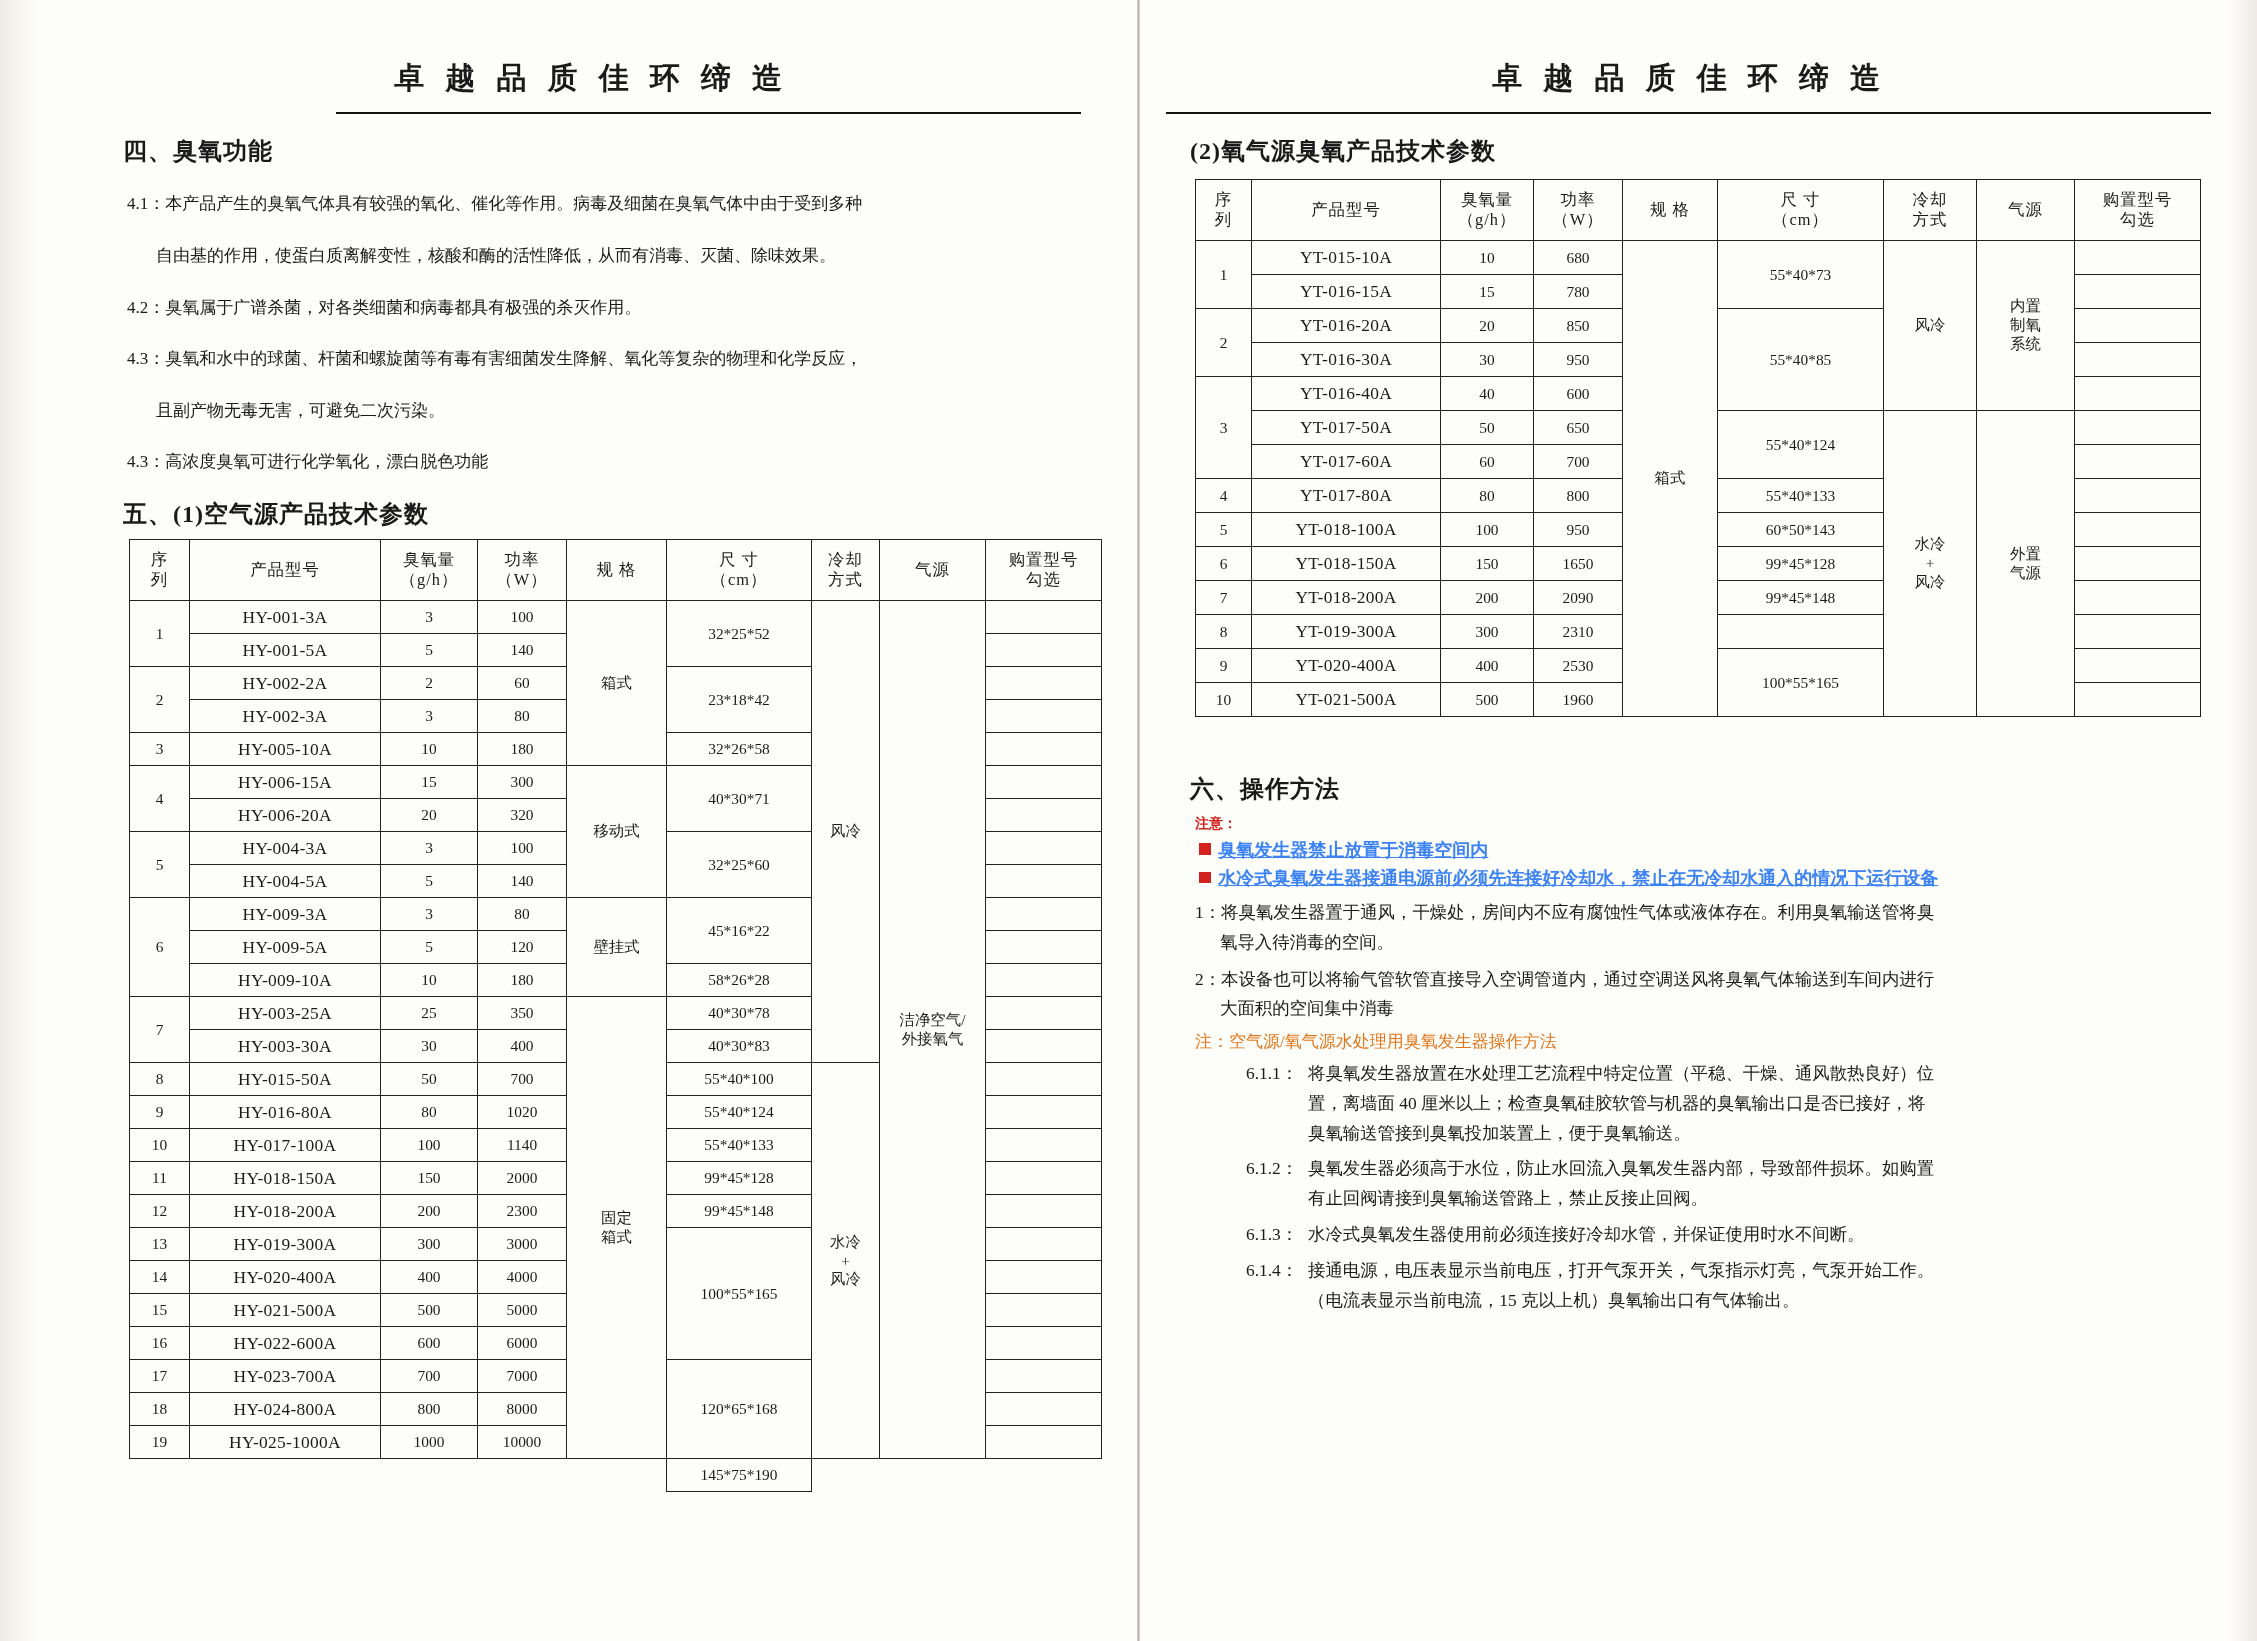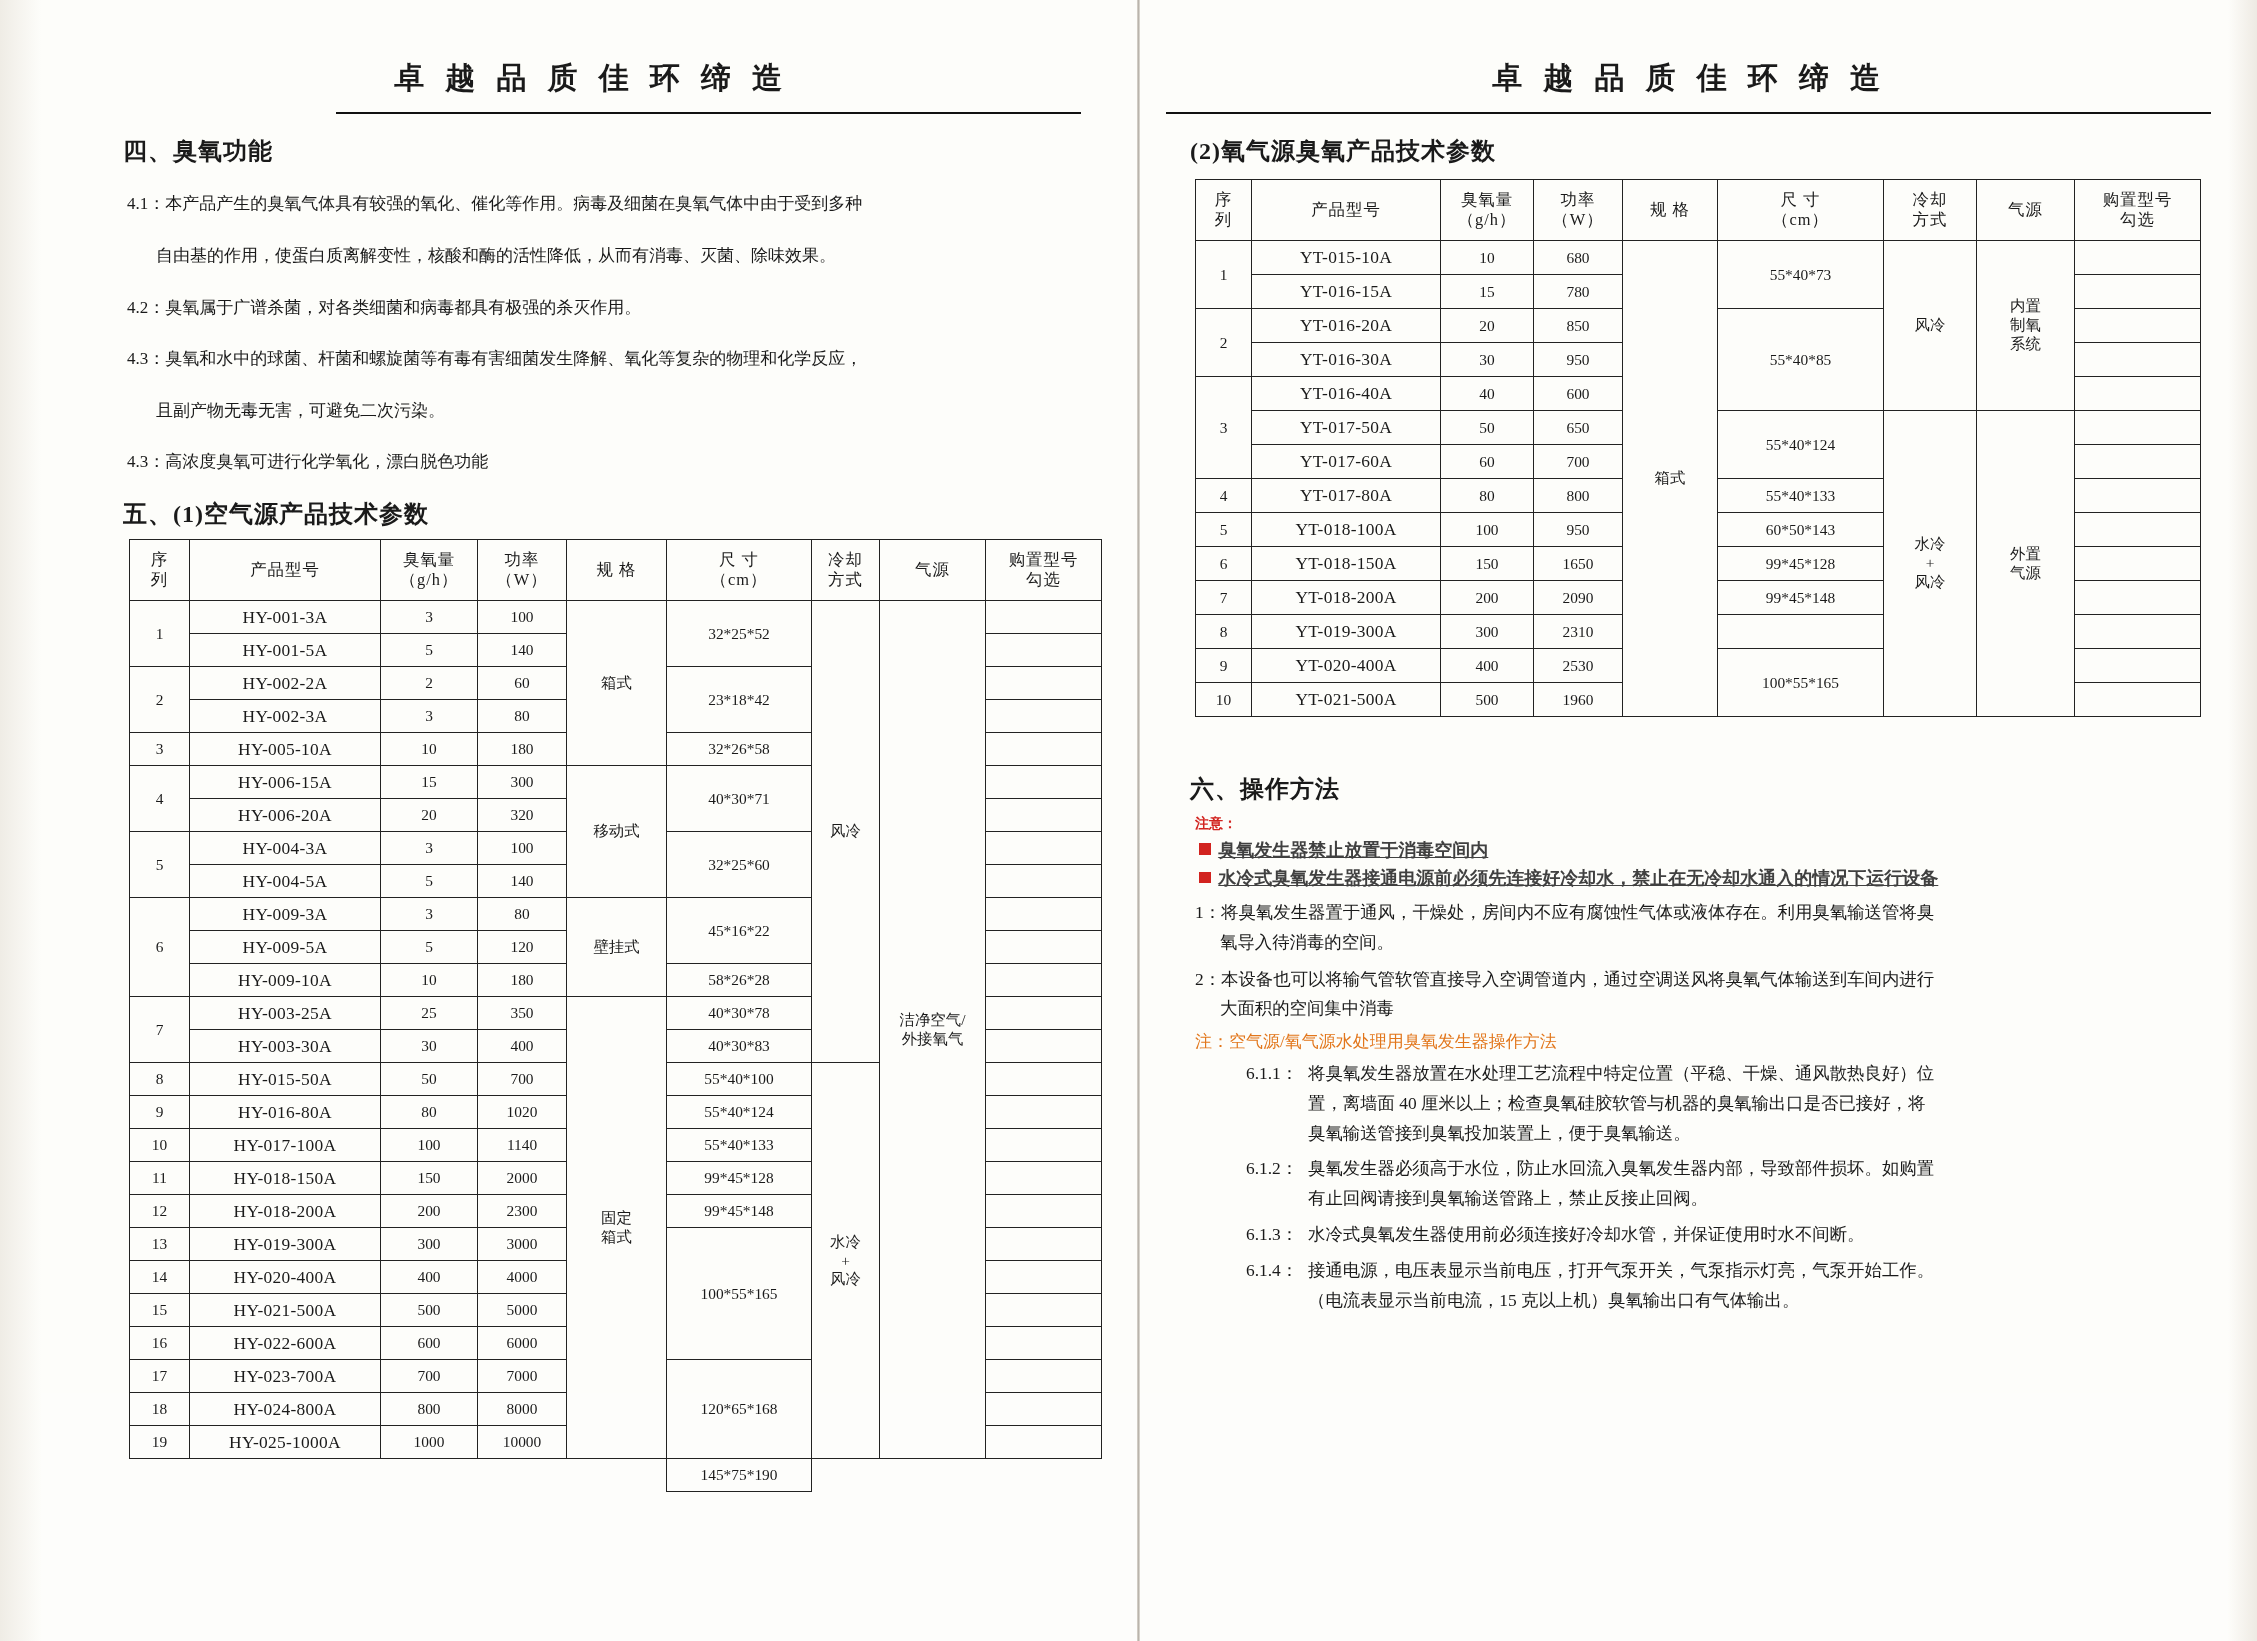--- a/index.html
+++ b/index.html
@@ -121,21 +121,21 @@
   #right-table .r-model { font-size: 17.4px; letter-spacing: 0.3px; }
   #right-table .r-hdr-tall { height: 60px; }
 
   .note-red {
     color: #d2231f;
     font-size: 14px;
     font-weight: bold;
     margin: 5.8px 0 2.9px 46px;
   }
   .warn-line {
-    color: #404040;
+    color: #3b82f6;
     font-weight: bold;
     font-size: 18px;
     margin: 4.8px 0 4.8px 50px;
     text-decoration: underline;
   }
   .warn-line .sq {
     display: inline-block;
     width: 11.6px; height: 11.6px;
     background: #d2231f;
     margin-right: 7.7px;

